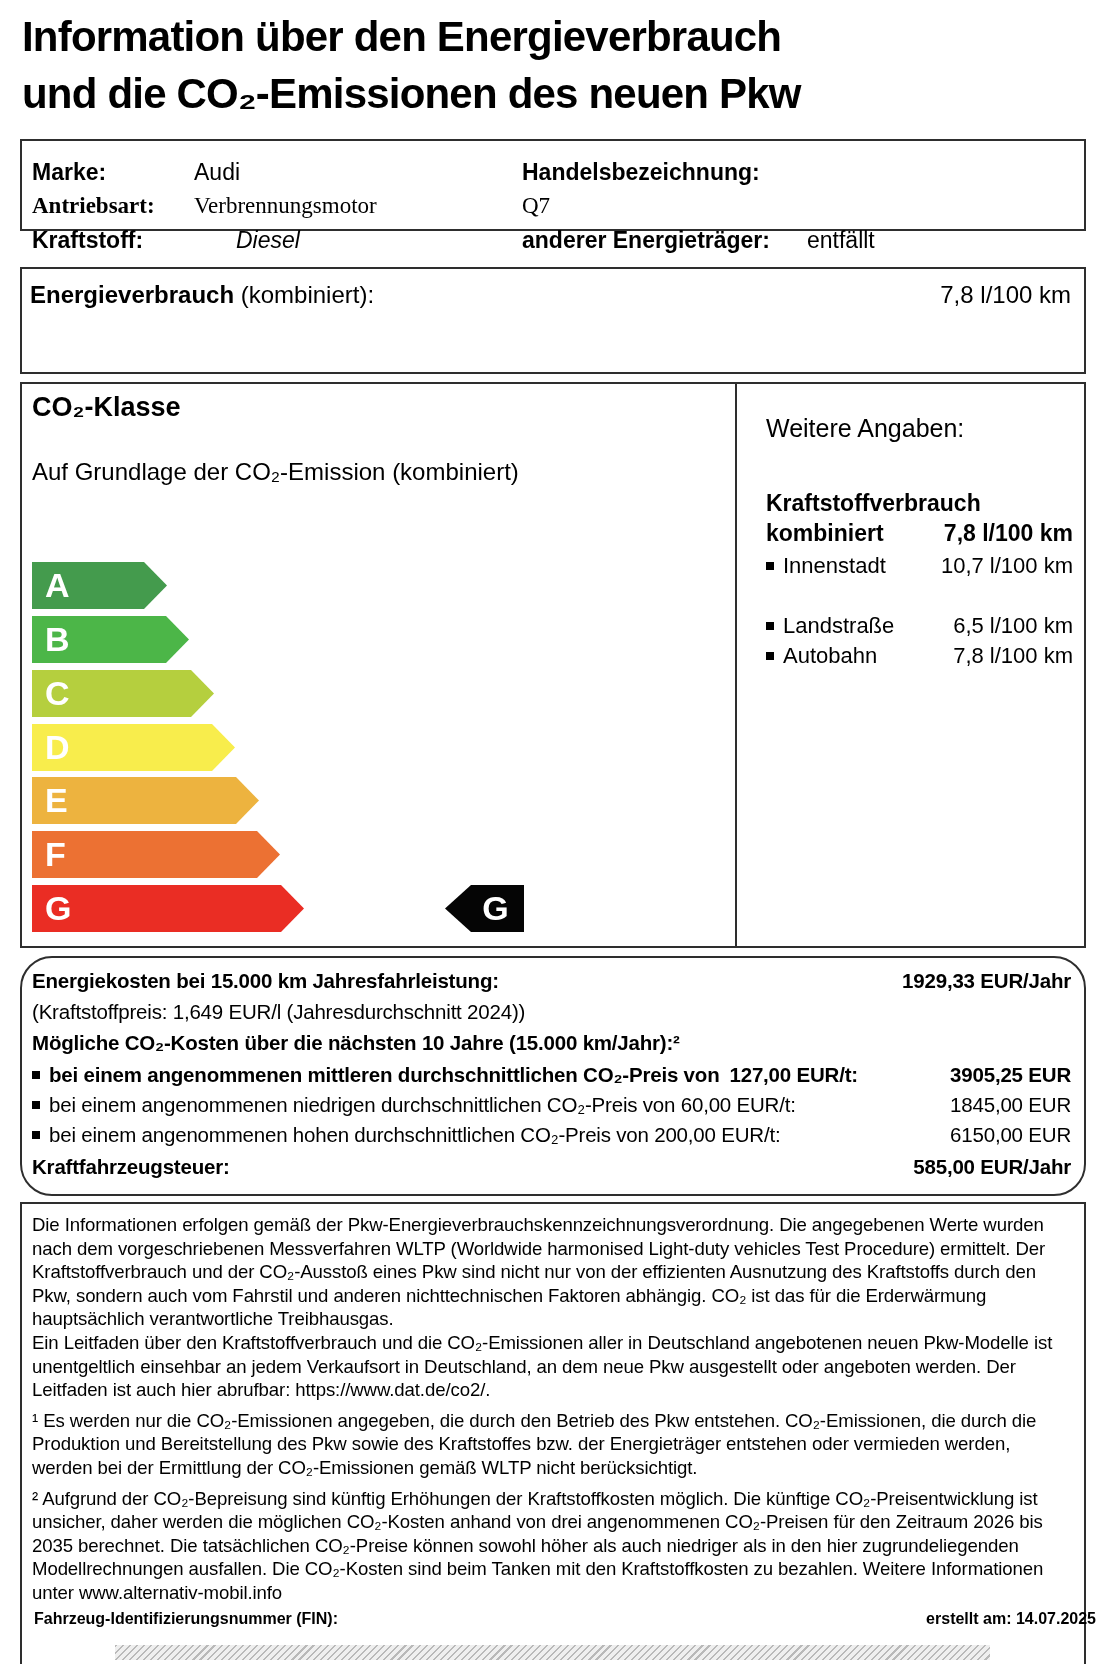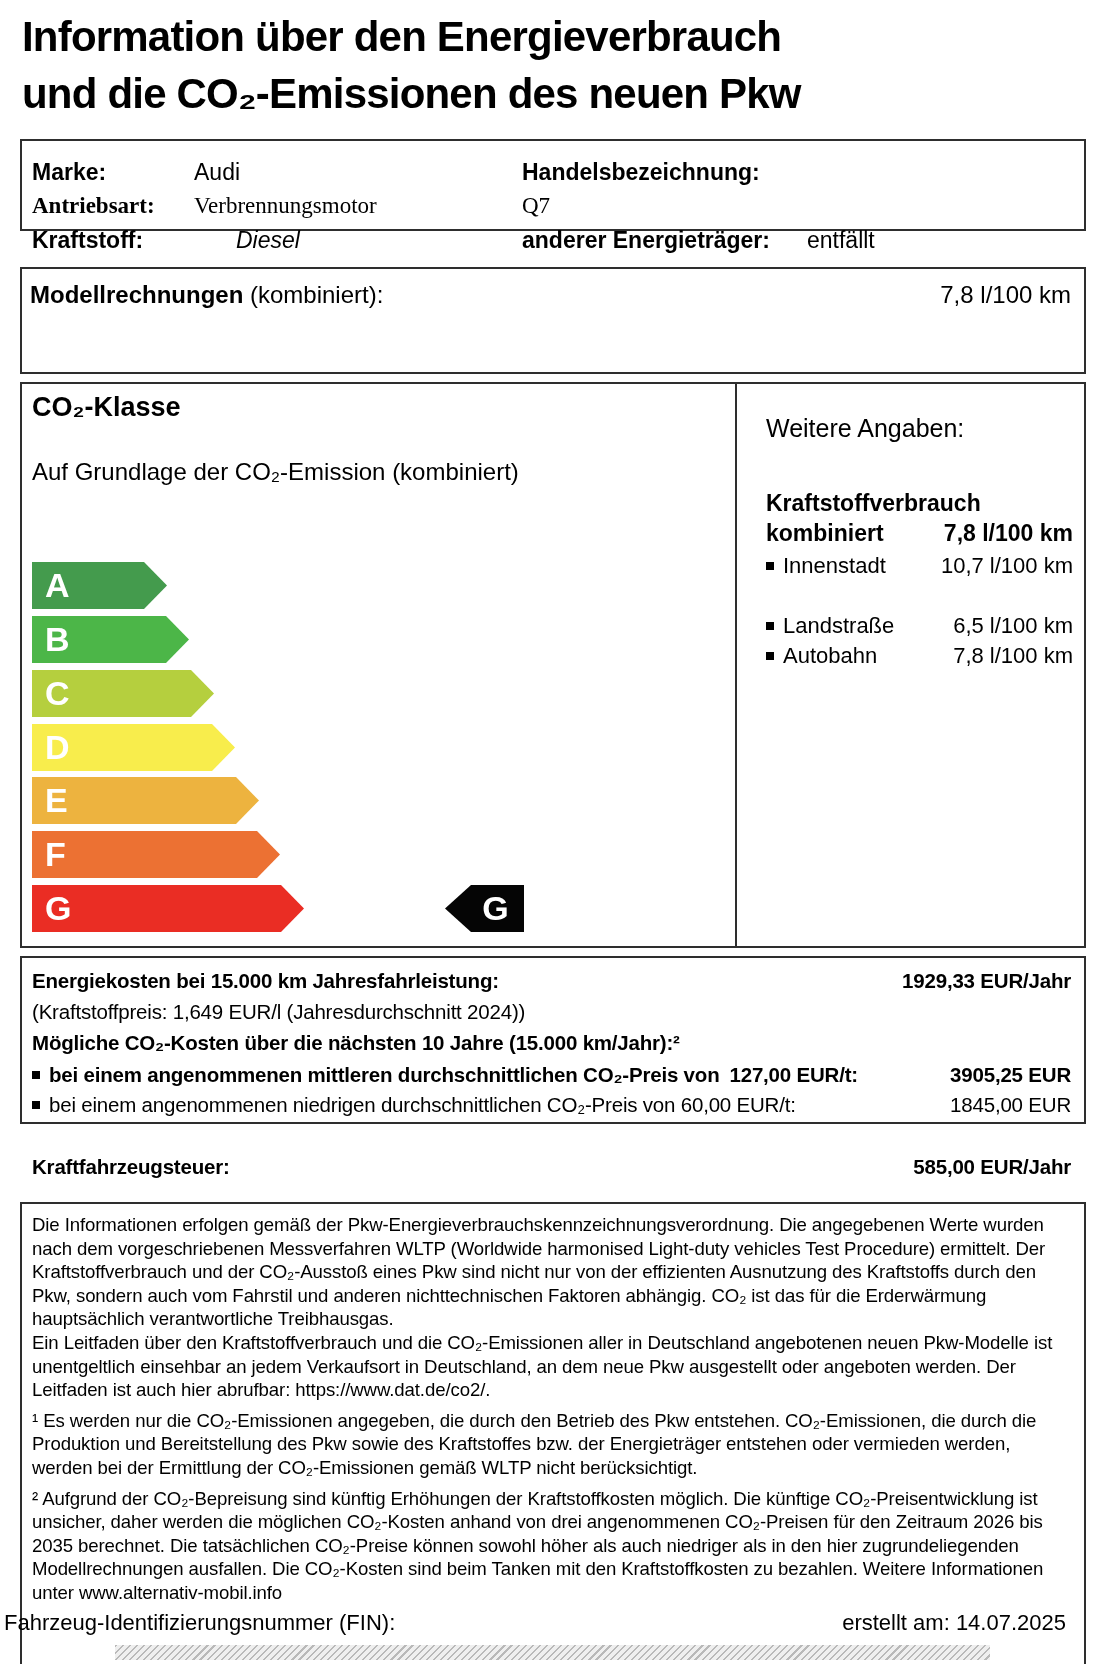--- a/index.html
+++ b/index.html
@@ -53,31 +53,31 @@
   
   #wa{position:absolute;left:713px;top:0;right:0;bottom:0;}
   #wa-heading{position:absolute;left:31px;top:30px;font-size:25px;font-weight:normal;}
   #wa-kv{position:absolute;left:31px;top:106px;font-size:23px;font-weight:bold;}
   .wa-row{position:absolute;left:31px;right:11px;font-size:22px;line-height:26px;}
   .wa-row .v{position:absolute;right:0;top:0;}
   .wa1{top:136px;font-weight:bold;font-size:23px;}
   .wa2{top:169px;} .wa3{top:199px;} .wa4{top:229px;} .wa5{top:259px;}
   .sq{display:inline-block;width:8px;height:8px;background:#000;margin:0 9px 3px 0;vertical-align:middle;}
   
-  #box-costs{top:956px;height:168px;}
+  #box-costs{top:956px;height:240px;border-radius:32px;}
   #box-costs .krow{position:absolute;left:10px;right:13px;font-size:20.5px;line-height:26px;letter-spacing:-0.2px;}
   #box-costs .krow .v{position:absolute;right:0;top:0;}
   .k1{top:10px;font-size:22px;} .k2{top:41px;font-size:22px;} .k3{top:72px;font-size:22px;}
   .k4{top:104px;} .k5{top:134px;} .k6{top:164px;} .k7{top:196px;font-size:22px;}
   
   #box-legal{top:1202px;height:492px;padding:9px 10px;font-size:18.6px;line-height:23.6px;letter-spacing:-0.1px;}
   #box-legal p{margin:0;}
   #box-legal p.fn{margin-top:7px;}
   
-  #fin-row{left:4px;top:1610px;width:1062px;display:flex;justify-content:space-between;font-size:22px;}
+  #fin-row{left:34px;top:1610px;width:1062px;display:flex;justify-content:space-between;font-size:16px;font-weight:bold;}
   #redacted-strip{
     left:115px;top:1645px;width:875px;height:15px;
     background:repeating-linear-gradient(135deg,#b9b9b9 0 1.5px,#efefef 1.5px 5px);
   }
 </style>
 </head>
 <body>
 
 <div id="title" class="abs">
   <div>Information über den Energieverbrauch</div>
@@ -92,21 +92,21 @@
   <div class="row r2 c-val">Verbrennungsmotor</div>
   <div class="row r2 c-lbl2">Q7</div>
   <div class="row r3 c-lbl lbl">Kraftstoff:</div>
   <div class="row r3 c-val italic">Diesel</div>
   <div class="row r3 c-lbl2 lbl">anderer Energieträger:</div>
   <div class="row r3 c-val2">entfällt</div>
 </div>
 
 <div id="box-consumption" class="box">
   <div class="line l1">
-    <span class="bold">Modellrechnungen</span><span> (kombiniert):</span>
+    <span class="bold">Energieverbrauch</span><span> (kombiniert):</span>
     <span class="val">7,8 l/100 km</span>
   </div>
 </div>
 
 <div id="box-co2" class="box">
   <div id="co2-heading">CO₂-Klasse</div>
   <div id="co2-subheading">Auf Grundlage der CO₂-Emission (kombiniert)</div>
 
   <div class="arrow a1" style="width: 135px; background: rgb(68, 155, 77);">
     <span>A</span>
@@ -170,20 +170,24 @@
     <span>Mögliche CO₂-Kosten über die nächsten 10 Jahre (15.000 km/Jahr):²</span>
   </div>
   <div class="krow k4 bold">
     <span class="sq"></span><span>bei einem angenommenen mittleren durchschnittlichen CO₂-Preis von 127,00 EUR/t:</span>
     <span class="v">3905,25 EUR</span>
   </div>
   <div class="krow k5">
     <span class="sq"></span><span>bei einem angenommenen niedrigen durchschnittlichen CO₂-Preis von 60,00 EUR/t:</span>
     <span class="v">1845,00 EUR</span>
   </div>
+  <div class="krow k6">
+    <span class="sq"></span><span>bei einem angenommenen hohen durchschnittlichen CO₂-Preis von 200,00 EUR/t:</span>
+    <span class="v">6150,00 EUR</span>
+  </div>
   <div class="krow k7 bold">
     <span>Kraftfahrzeugsteuer:</span>
     <span class="v">585,00 EUR/Jahr</span>
   </div>
 </div>
 
 <div id="box-legal" class="box">
   <p>Die Informationen erfolgen gemäß der Pkw-Energieverbrauchskennzeichnungsverordnung. Die angegebenen Werte wurden nach dem vorgeschriebenen Messverfahren WLTP (Worldwide harmonised Light-duty vehicles Test Procedure) ermittelt. Der Kraftstoffverbrauch und der CO₂-Ausstoß eines Pkw sind nicht nur von der effizienten Ausnutzung des Kraftstoffs durch den Pkw, sondern auch vom Fahrstil und anderen nichttechnischen Faktoren abhängig. CO₂ ist das für die Erderwärmung hauptsächlich verantwortliche Treibhausgas.</p>
   <p>Ein Leitfaden über den Kraftstoffverbrauch und die CO₂-Emissionen aller in Deutschland angebotenen neuen Pkw-Modelle ist unentgeltlich einsehbar an jedem Verkaufsort in Deutschland, an dem neue Pkw ausgestellt oder angeboten werden. Der Leitfaden ist auch hier abrufbar: https://www.dat.de/co2/.</p>
   <p class="fn">¹ Es werden nur die CO₂-Emissionen angegeben, die durch den Betrieb des Pkw entstehen. CO₂-Emissionen, die durch die Produktion und Bereitstellung des Pkw sowie des Kraftstoffes bzw. der Energieträger entstehen oder vermieden werden, werden bei der Ermittlung der CO₂-Emissionen gemäß WLTP nicht berücksichtigt.</p>

